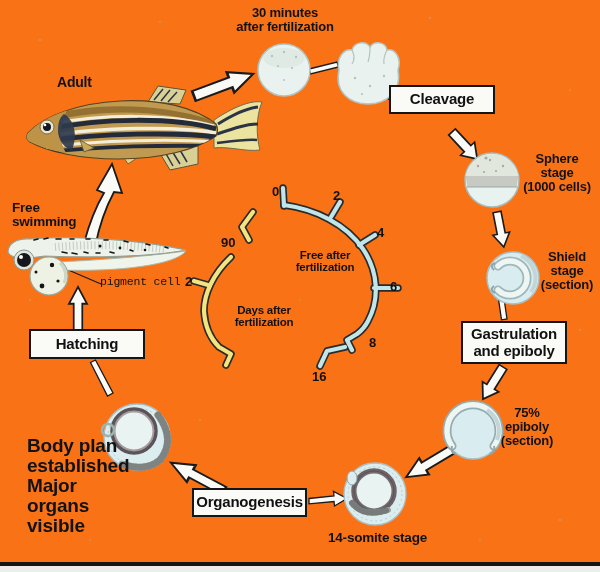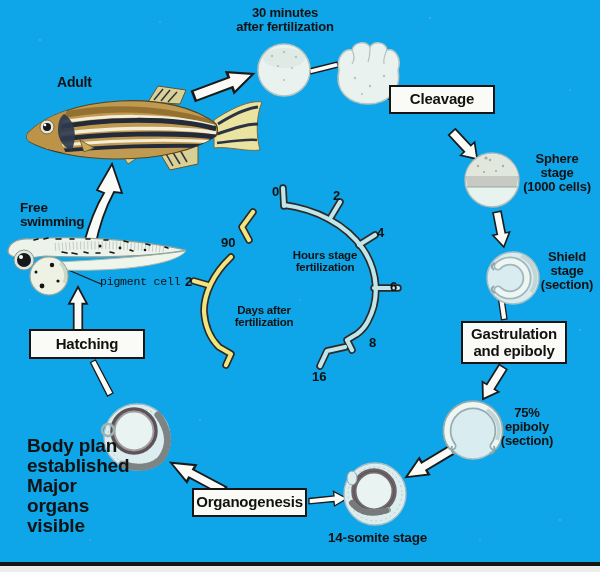--- a/index.html
+++ b/index.html
@@ -1,18 +1,18 @@
 <!DOCTYPE html>
 <html><head>
 <meta charset="utf-8">
 <style>
   html,body{margin:0;padding:0;background:#fff;}
   #stage{
     position:relative;width:600px;height:572px;overflow:hidden;
-    background:#0ea5e9;
+    background:#f97316;
     font-family:"Liberation Sans", sans-serif;
     color:#111;
   }
   .lbl{
     position:absolute;white-space:pre-line;font-weight:bold;
     font-size:13px;line-height:1.08;letter-spacing:-0.2px;color:#121212;
     z-index:3;
   }
   .lbl.center{text-align:center;}
   .pbox{
@@ -243,39 +243,39 @@
 stage
 (section)</div>
   <div class="lbl center" style="left:496px;top:406px;width:62px;">75%
 epiboly
 (section)</div>
   <div class="lbl center" style="left:315px;top:531px;width:125px;font-size:13.5px;">14-somite stage</div>
   <div class="lbl" style="left:27px;top:436px;width:108px;font-size:19px;line-height:1.05;">Body plan
 established
 Major organs
 visible</div>
-  <div class="lbl" style="left:12px;top:201px;font-size:13.5px;line-height:1.05;margin-left:8px;">Free
+  <div class="lbl" style="left:12px;top:201px;font-size:13.5px;line-height:1.05;">Free
 swimming</div>
   <div class="lbl" style="left:100px;top:276px;font-size:11.5px;font-weight:normal;font-family:Liberation Mono, monospace;">pigment cell</div>
 
   <div class="pbox" style="left:389px;top:85px;width:106px;height:29px;">Cleavage</div>
   <div class="pbox" style="left:461px;top:321px;width:106px;height:43px;">Gastrulation
 and epiboly</div>
   <div class="pbox" style="left:192px;top:488px;width:115px;height:29px;">Organogenesis</div>
   <div class="pbox" style="left:29px;top:329px;width:116px;height:30px;">Hatching</div>
 
   <span class="num" style="left:272px;top:184px;">0</span>
   <span class="num" style="left:333px;top:188px;">2</span>
   <span class="num" style="left:377px;top:225px;">4</span>
   <span class="num" style="left:390px;top:279px;">6</span>
   <span class="num" style="left:369px;top:335px;">8</span>
   <span class="num" style="left:312px;top:369px;">16</span>
   <span class="num" style="left:185px;top:274px;">2</span>
   <span class="num" style="left:221px;top:195px;margin-top:40px;">90</span>
 
-  <div class="lbl center" style="left:290px;top:249px;width:70px;font-size:11.5px;">Hours stage
+  <div class="lbl center" style="left:290px;top:249px;width:70px;font-size:11.5px;">Free after
 fertilization</div>
   <div class="lbl center" style="left:229px;top:276px;width:70px;font-size:11.5px;margin-top:28px;">Days after
 fertilization</div>
 
   <div id="bottom-line"></div>
   <div id="bottom-strip"></div>
 </div>
 
 </body></html>

